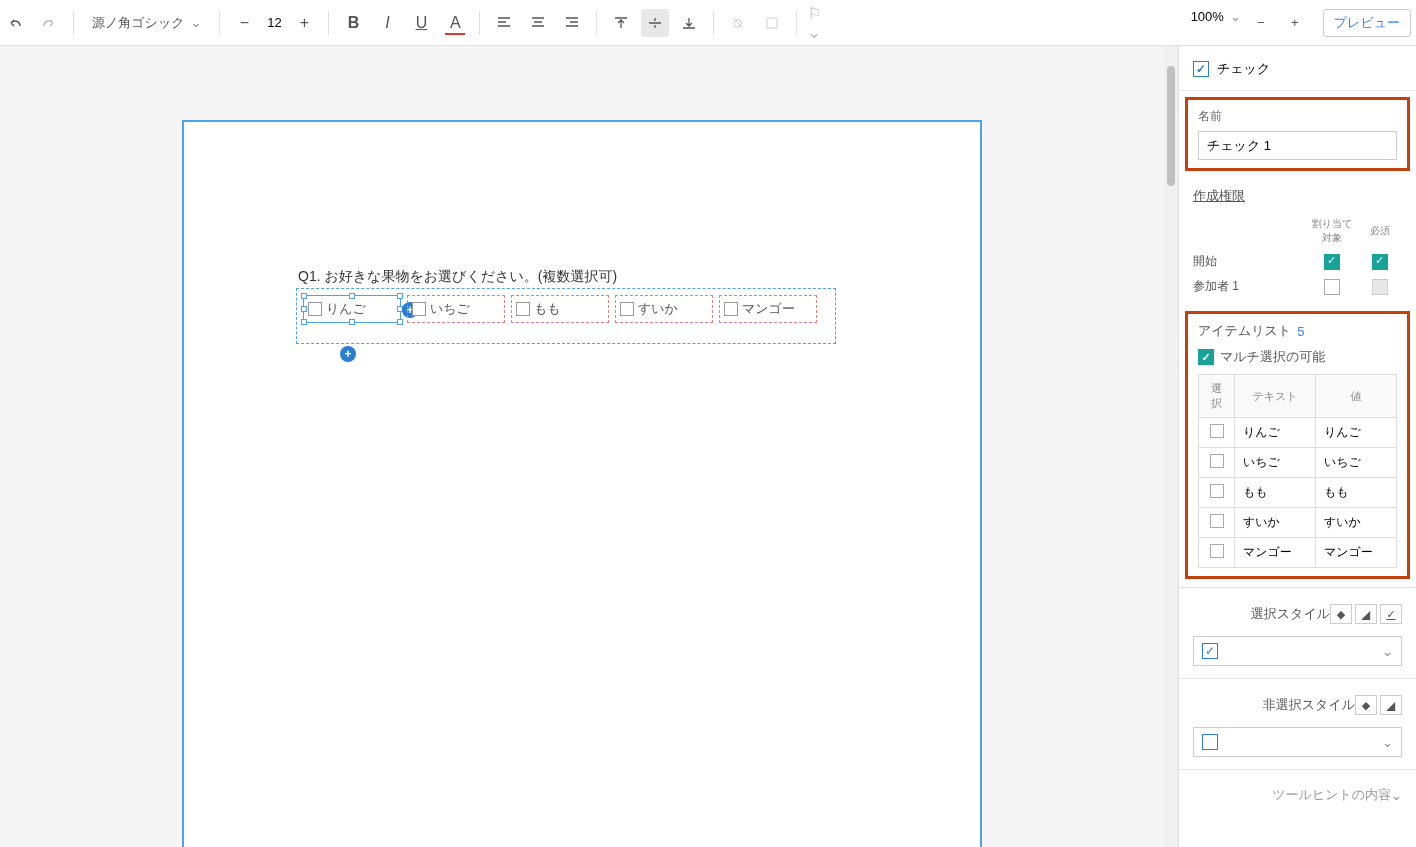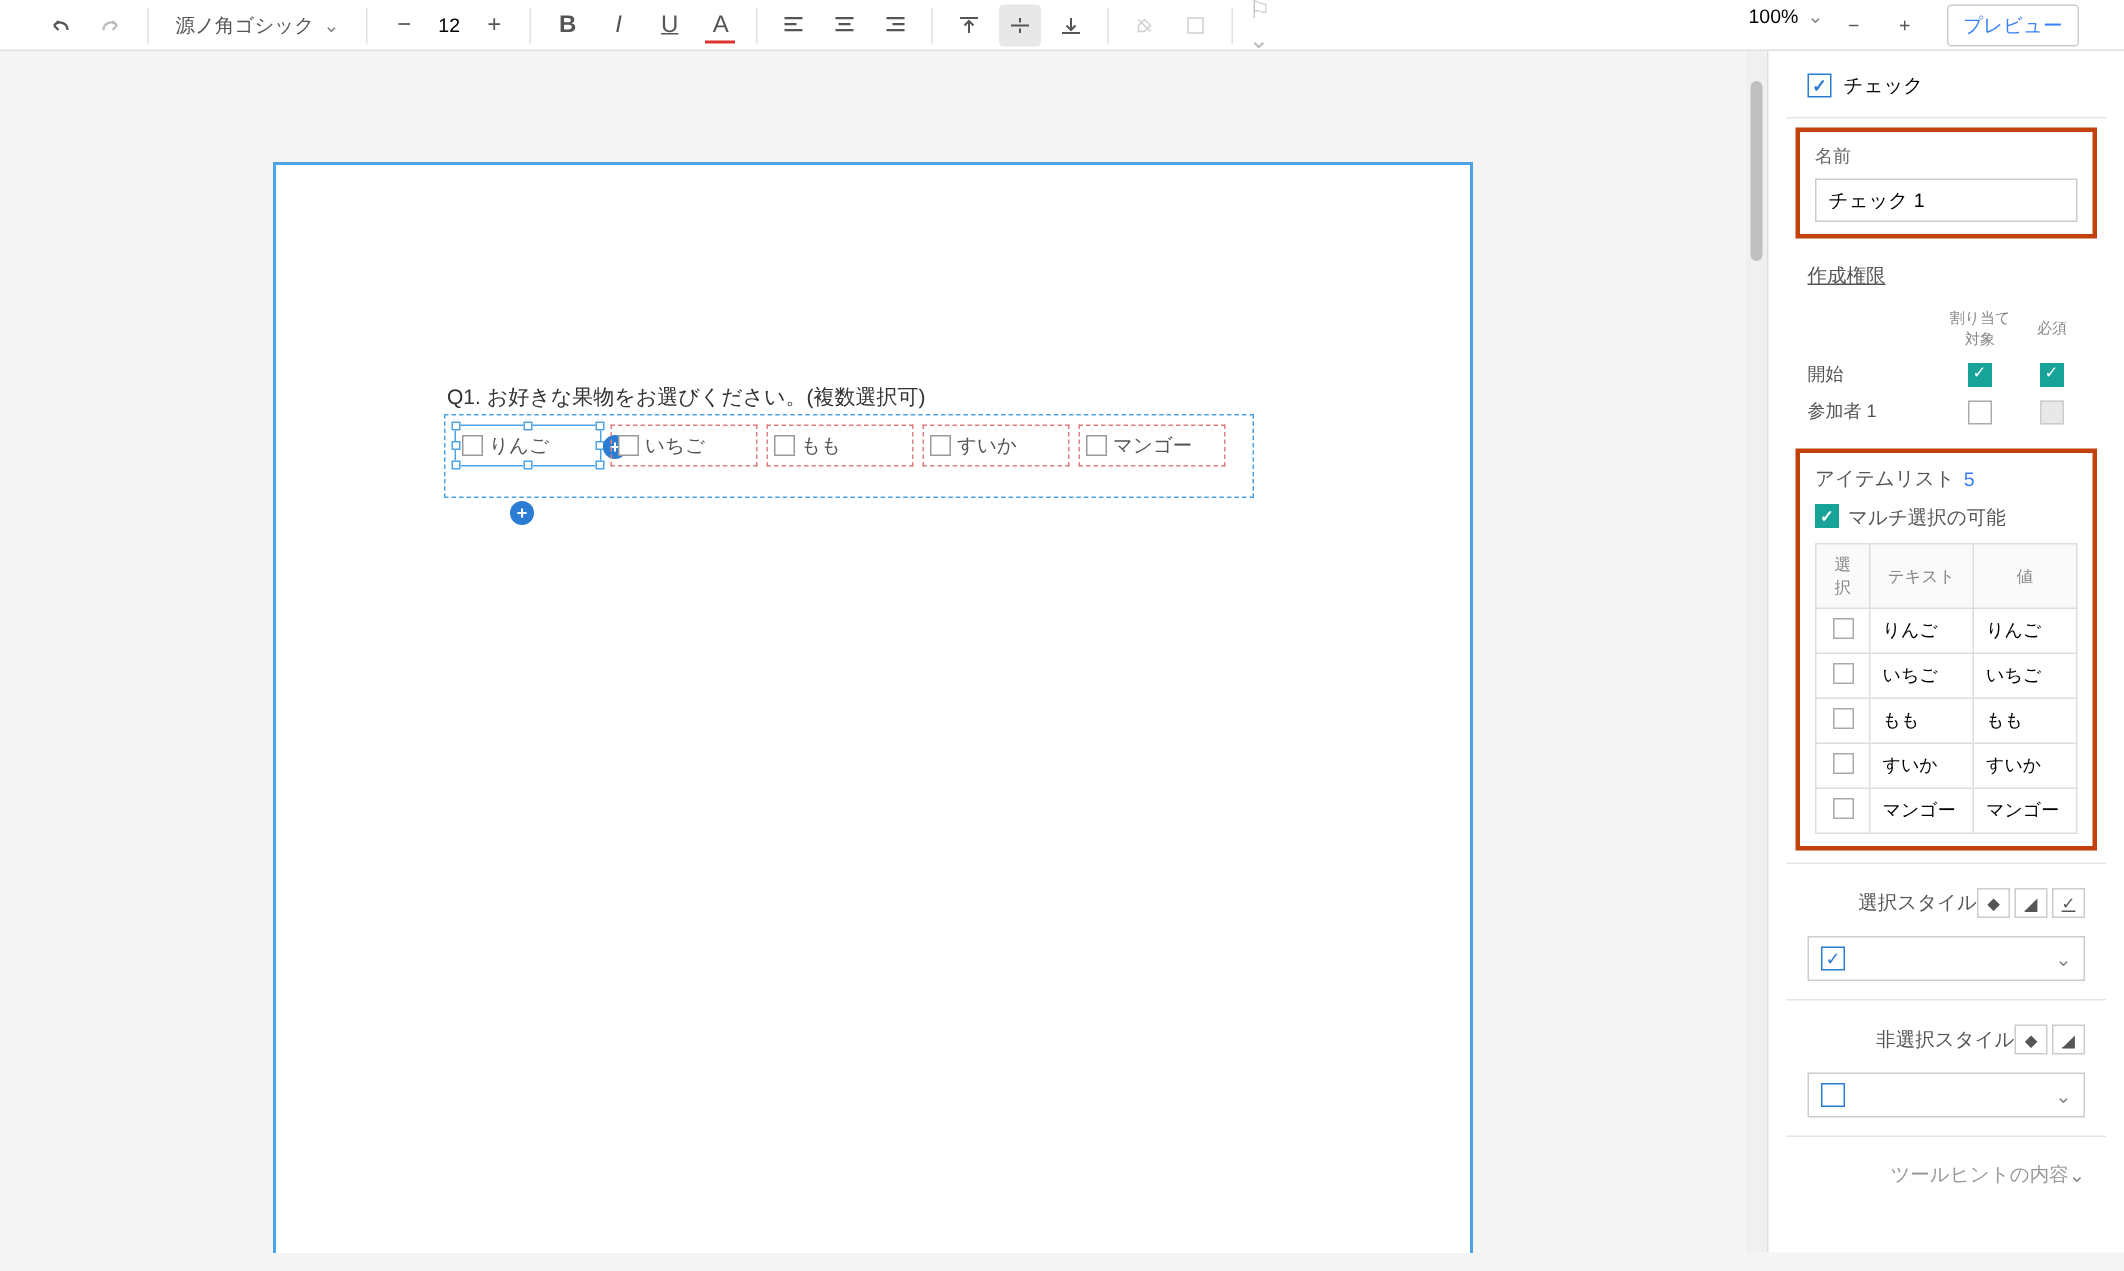--- a/index.html
+++ b/index.html
@@ -1,19 +1,19 @@
 <!DOCTYPE html>
 <html><head>
 <meta charset="utf-8">
 <style>
 * { box-sizing: border-box; margin: 0; padding: 0; font-family: "Hiragino Kaku Gothic Pro", "Meiryo", sans-serif; }
 body { background: #f5f5f5; width: 1416px; height: 847px; overflow: hidden; }
 
 
-.toolbar { background: #fff; height: 34px; display: flex; align-items: center; padding: 0 26px; border-bottom: 1px solid #e0e0e0; gap: 6px; }
+.toolbar { background: #fff; height: 46px; display: flex; align-items: center; padding: 0 1px; border-bottom: 1px solid #e0e0e0; gap: 6px; }
 .toolbar .sep { width: 1px; height: 24px; background: #e0e0e0; margin: 0 4px; }
 .tb-btn { width: 28px; height: 28px; display: flex; align-items: center; justify-content: center; cursor: pointer; color: #555; border-radius: 3px; }
 .font-select { display: flex; align-items: center; gap: 6px; padding: 2px 8px; font-size: 13px; color: #555; cursor: pointer; }
 .font-size { display: flex; align-items: center; gap: 6px; }
 .font-size-val { font-size: 13px; width: 20px; text-align: center; }
 .zoom-group { margin-left: auto; display: flex; align-items: flex-start; gap: 6px; font-size: 13px; }
 .preview-btn { color: #3b82f6; border: 1px solid #ccc; padding: 4px 10px; font-size: 13px; border-radius: 3px; cursor: pointer; margin-left: 8px; margin-right: 4px; }
 .underline-A { position: relative; }
 .underline-A::after { content: ""; position: absolute; bottom: 2px; left: 4px; right: 4px; height: 2px; background: #d33; }
 
@@ -33,40 +33,40 @@
 .sel-handle { position: absolute; width: 6px; height: 6px; background: #fff; border: 1px solid #4ea3e6; }
 .sel-handle.tl { top: -3px; left: -3px; } .sel-handle.tr { top: -3px; right: -3px; }
 .sel-handle.bl { bottom: -3px; left: -3px; } .sel-handle.br { bottom: -3px; right: -3px; }
 .sel-handle.tm { top: -3px; left: 50%; margin-left: -3px; } .sel-handle.bm { bottom: -3px; left: 50%; margin-left: -3px; }
 .sel-handle.lm { top: 50%; left: -3px; margin-top: -3px; } .sel-handle.rm { top: 50%; right: -3px; margin-top: -3px; }
 .plus-badge { position: absolute; width: 16px; height: 16px; background: #2b7cd3; border-radius: 50%; color: #fff; font-size: 12px; line-height: 16px; text-align: center; font-weight: bold; }
 .plus-r { right: -18px; top: 6px; }
 .plus-b { position: absolute; left: 156px; top: 224px; width: 16px; height: 16px; background: #2b7cd3; border-radius: 50%; color: #fff; font-size: 12px; line-height: 16px; text-align: center; font-weight: bold; }
 
 
-.right-panel { width: 238px; background: #fff; border-left: 1px solid #ddd; padding: 10px 12px; overflow-y: auto; font-size: 13px; }
+.right-panel { width: 238px; background: #fff; border-left: 1px solid #ddd; padding: 10px 0; overflow-y: auto; font-size: 13px; }
 .rp-header { display: flex; align-items: center; gap: 8px; padding: 4px 14px 12px; border-bottom: 1px solid #e5e5e5; }
 .rp-cb { width: 16px; height: 16px; border: 1px solid #2b7cd3; display: flex; align-items: center; justify-content: center; }
 .rp-cb.checked::after { content: "✓"; color: #2b7cd3; font-size: 12px; font-weight: bold; }
 .rp-cb.checked-fill { background: #17a398; border-color: #17a398; }
 .rp-cb.checked-fill::after { content: "✓"; color: #fff; font-size: 11px; font-weight: bold; }
 .rp-section { padding: 10px 14px; }
 .highlight-box { border: 3px solid #c2410c; margin: 6px 6px; padding: 8px 10px; }
 .rp-label { color: #666; font-size: 12px; margin-bottom: 6px; }
 .rp-input { width: 100%; border: 1px solid #ccc; padding: 6px 8px; font-size: 13px; }
 .rp-heading { color: #555; font-size: 13px; margin-bottom: 12px; text-decoration: underline; }
 .perm-grid { display: grid; grid-template-columns: 1fr 44px 44px; gap: 8px 4px; align-items: center; font-size: 12px; color: #555; }
 .perm-grid .col-h { font-size: 10px; color: #888; text-align: center; }
 .small-cb { width: 16px; height: 16px; border: 1px solid #aaa; margin: 0 auto; }
 .small-cb.teal { background: #17a398; border-color: #17a398; position: relative; }
 .small-cb.teal::after { content: "✓"; color: #fff; font-size: 11px; position: absolute; top: -1px; left: 2px; }
 .small-cb.disabled { background: #e8e8e8; border-color: #ccc; }
 .item-list-head { display: flex; align-items: center; gap: 6px; color: #555; font-size: 13px; margin-bottom: 8px; }
 .item-list-head .count { color: #3b82f6; }
-.multi-row { display: flex; align-items: flex-start; gap: 6px; margin-bottom: 8px; font-size: 13px; color: #555; }
+.multi-row { display: flex; align-items: center; gap: 6px; margin-bottom: 8px; font-size: 13px; color: #555; }
 .item-table { width: 100%; border-collapse: collapse; font-size: 12px; }
 .item-table th, .item-table td { border: 1px solid #ddd; padding: 6px 8px; text-align: left; }
 .item-table th { background: #fafafa; color: #888; font-weight: normal; text-align: center; font-size: 11px; }
 .item-table td:first-child { width: 36px; text-align: center; }
 .row-cb { width: 14px; height: 14px; border: 1px solid #aaa; display: inline-block; }
 .style-row { display: flex; align-items: center; justify-content: flex-end; padding: 8px 14px; color: #555; }
 .style-icons { display: flex; gap: 3px; }
 .style-icon { width: 22px; height: 20px; border: 1px solid #ccc; display: flex; align-items: center; justify-content: center; font-size: 11px; }
 .style-select { margin: 4px 14px 12px; border: 1px solid #ccc; padding: 6px 8px; display: flex; align-items: center; justify-content: space-between; }
 .style-select .sel-cb { width: 16px; height: 16px; border: 1px solid #2b7cd3; display: flex; align-items: center; justify-content: center; }

